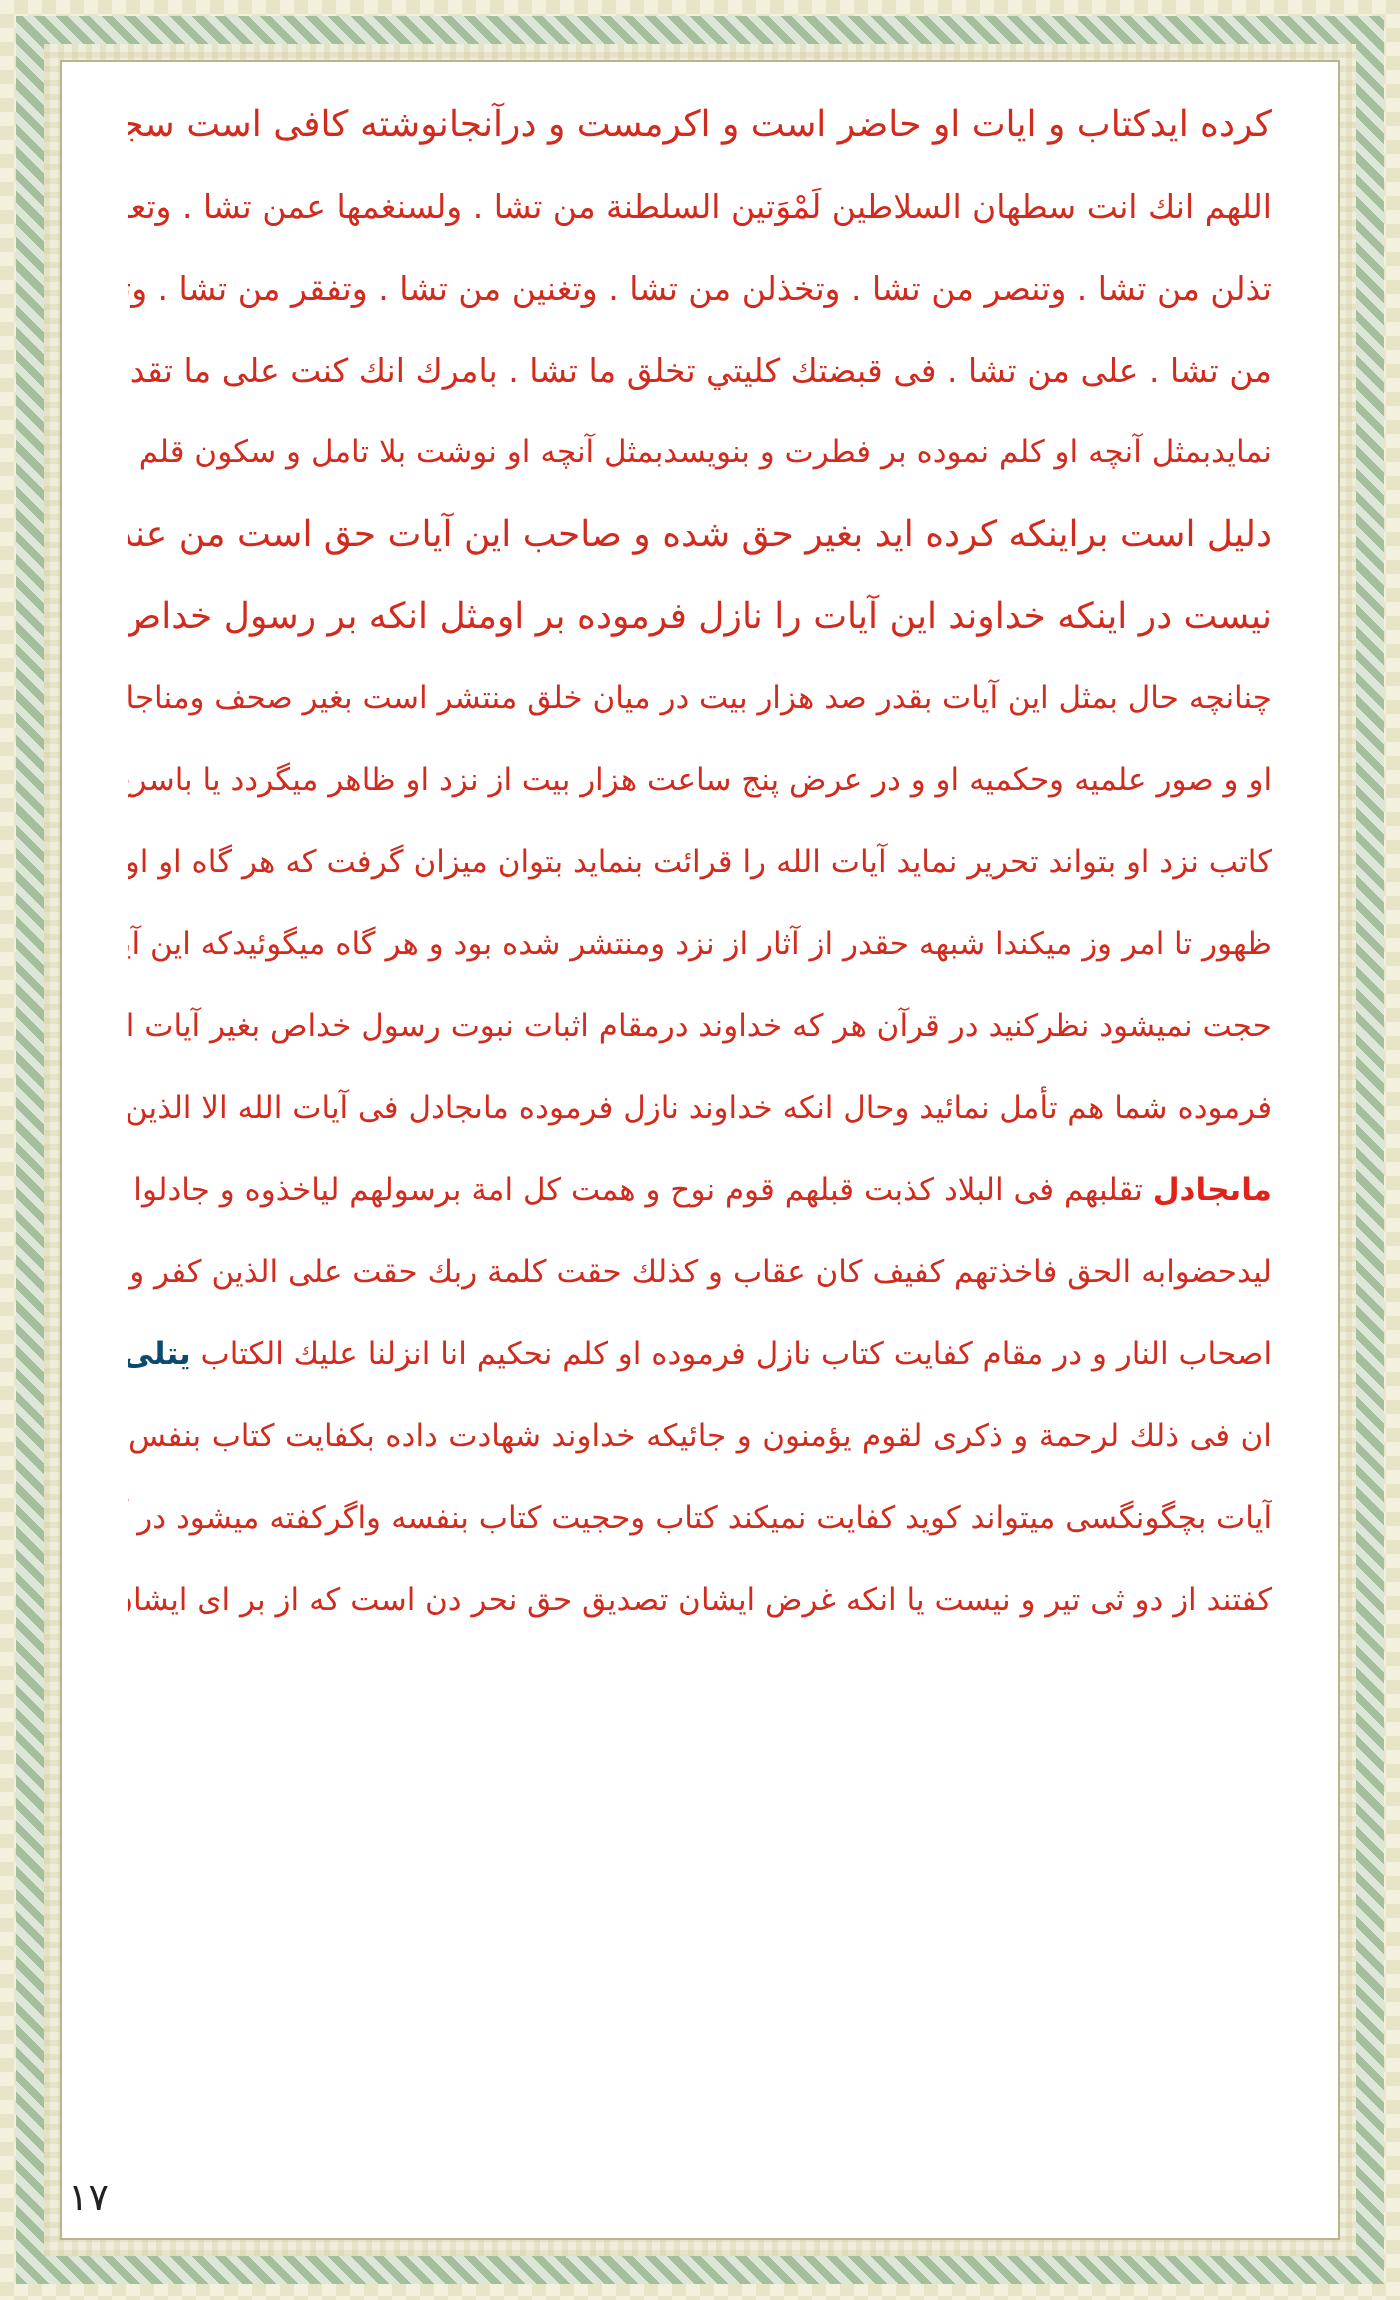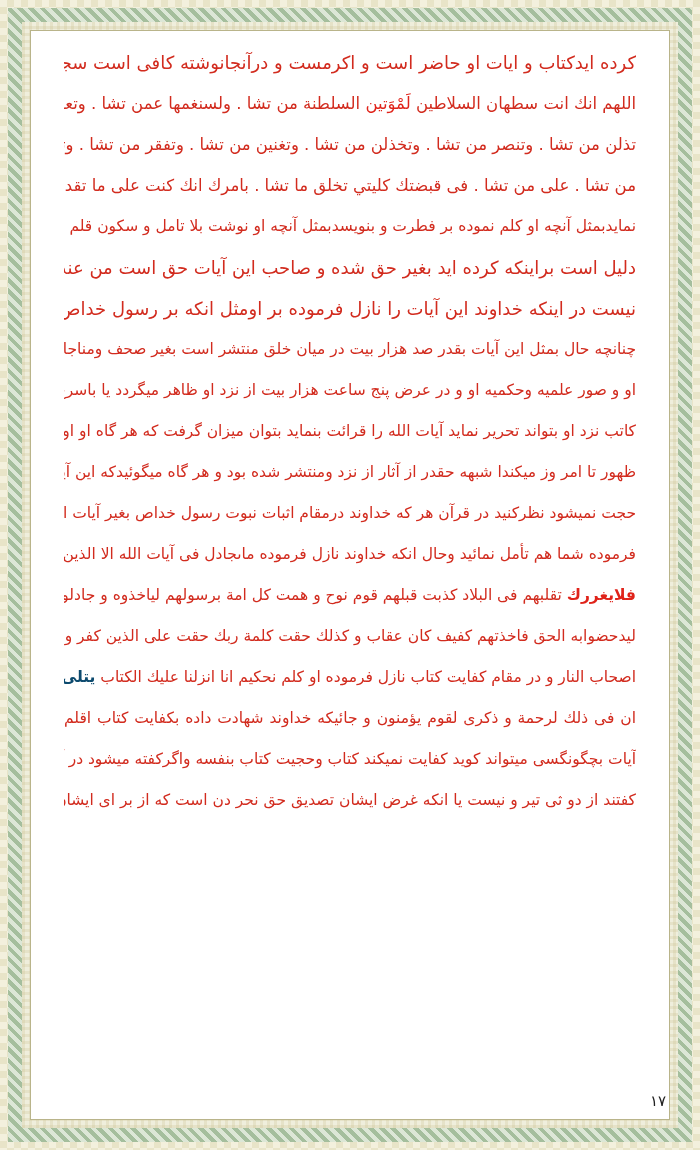--- a/index.html
+++ b/index.html
@@ -71,23 +71,23 @@
     direction: rtl;
     overflow: hidden;
   }
   .line.small { font-size: 16.5px; }
   .line.tight { font-size: 15.5px; }
   .folio {
     position: absolute;
     bottom: 6px;
     left: 0;
     right: 0;
-    text-align: right;
+    text-align: left;
     font-family: "DejaVu Sans", "Liberation Sans", sans-serif;
-    font-size: 15px;
+    font-size: 19px;
     color: #222;
   }
 </style>
 </head>
 <body>
 
 <div class="page">
   <div class="frame-outer"></div>
   <div class="frame-band"></div>
   <div class="frame-band2"></div>
@@ -101,22 +101,22 @@
       <div class="line small">من تشا . علی من تشا . فی قبضتك كليتي تخلق ما تشا . بامرك انك كنت على ما تقدر ا قديرا اقلم</div>
       <div class="line tight">نمایدبمثل آنچه او كلم نموده بر فطرت و بنویسدبمثل آنچه او نوشت بلا تامل و سكون قلم و هر كاه نمیكنیم</div>
       <div class="line">دلیل است براینكه كرده اید بغیر حق شده و صاحب این آیات حق است من عندالله و شبهه</div>
       <div class="line">نیست در اینكه خداوند این آیات را نازل فرموده بر اومثل انكه بر رسول خداص نازل فرموده</div>
       <div class="line tight">چنانچه حال بمثل این آیات بقدر صد هزار بیت در میان خلق منتشر است بغیر صحف ومناجات</div>
       <div class="line tight">او و صور علميه وحكميه او و در عرض پنج ساعت هزار بیت از نزد او ظاهر میگردد یا باسرع طوریكه</div>
       <div class="line tight">كاتب نزد او بتواند تحرير نماید آیات الله را قرائت بنماید بتوان میزان گرفت كه هر گاه او اول</div>
       <div class="line tight">ظهور تا امر وز میكندا شبهه حقدر از آثار از نزد ومنتشر شده بود و هر گاه میگوئیدكه این آیات بنفسها</div>
       <div class="line tight">حجت نمیشود نظركنید در قرآن هر كه خداوند درمقام اثبات نبوت رسول خداص بغیر آیات احتجاج</div>
       <div class="line tight">فرموده شما هم تأمل نمائید وحال انكه خداوند نازل فرموده ماىجادل فى آيات الله الا الذين كفر وا</div>
-      <div class="line tight"><span style="color: rgb(224, 35, 26); font-weight: bold;">فلایغررك</span> تقلبهم فى البلاد كذبت قبلهم قوم نوح و همت كل امة برسولهم لیاخذوه و جادلوا بالباطل</div>
+      <div class="line tight"><span style="color: rgb(224, 35, 26); font-weight: bold;">ماىجادل</span> تقلبهم فى البلاد كذبت قبلهم قوم نوح و همت كل امة برسولهم لیاخذوه و جادلوا بالباطل</div>
       <div class="line tight">لیدحضوابه الحق فاخذتهم كفيف كان عقاب و كذلك حقت كلمة ربك حقت على الذين كفر وا انهم</div>
       <div class="line tight">اصحاب النار و در مقام كفایت كتاب نازل فرموده او كلم نحكیم انا انزلنا علیك الكتاب <span style="color: #0c4a6e; font-weight: bold;">يتلى</span> علیهم</div>
-      <div class="line tight">ان فى ذلك لرحمة و ذكرى لقوم يؤمنون و جائیكه خداوند شهادت داده بكفایت كتاب اقلم</div>
+      <div class="line tight">ان فى ذلك لرحمة و ذكرى لقوم يؤمنون و جائیكه خداوند شهادت داده بكفایت كتاب بنفس</div>
       <div class="line tight">آیات بچگونگسى میتواند كويد كفایت نمیكند كتاب وحجیت كتاب بنفسه واگركفته میشود در آیات آنچه اولین</div>
       <div class="line tight">كفتند از دو ثى تیر و نیست یا انكه غرض ایشان تصدیق حق نحر دن است كه از بر اى ایشان ثمرى</div>
     </div>
     <div class="folio">۱۷</div>
   </div>
 </div>
 
 </body></html>

